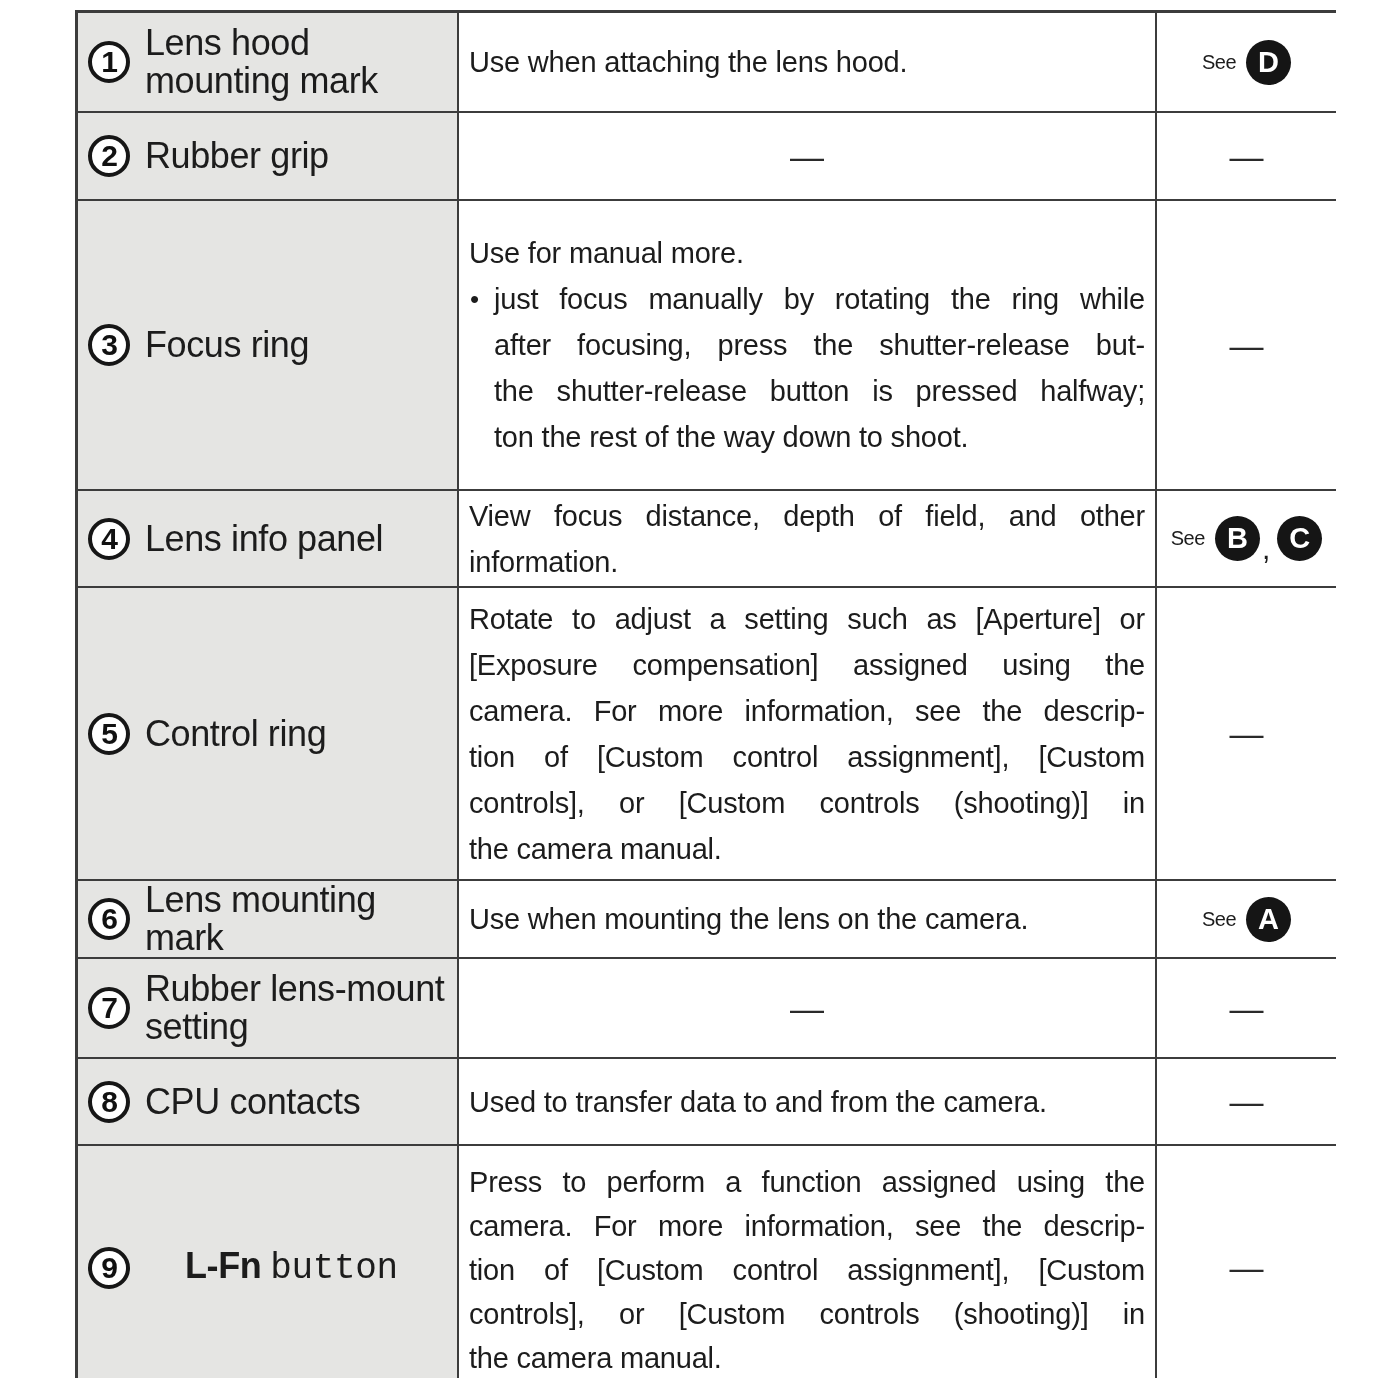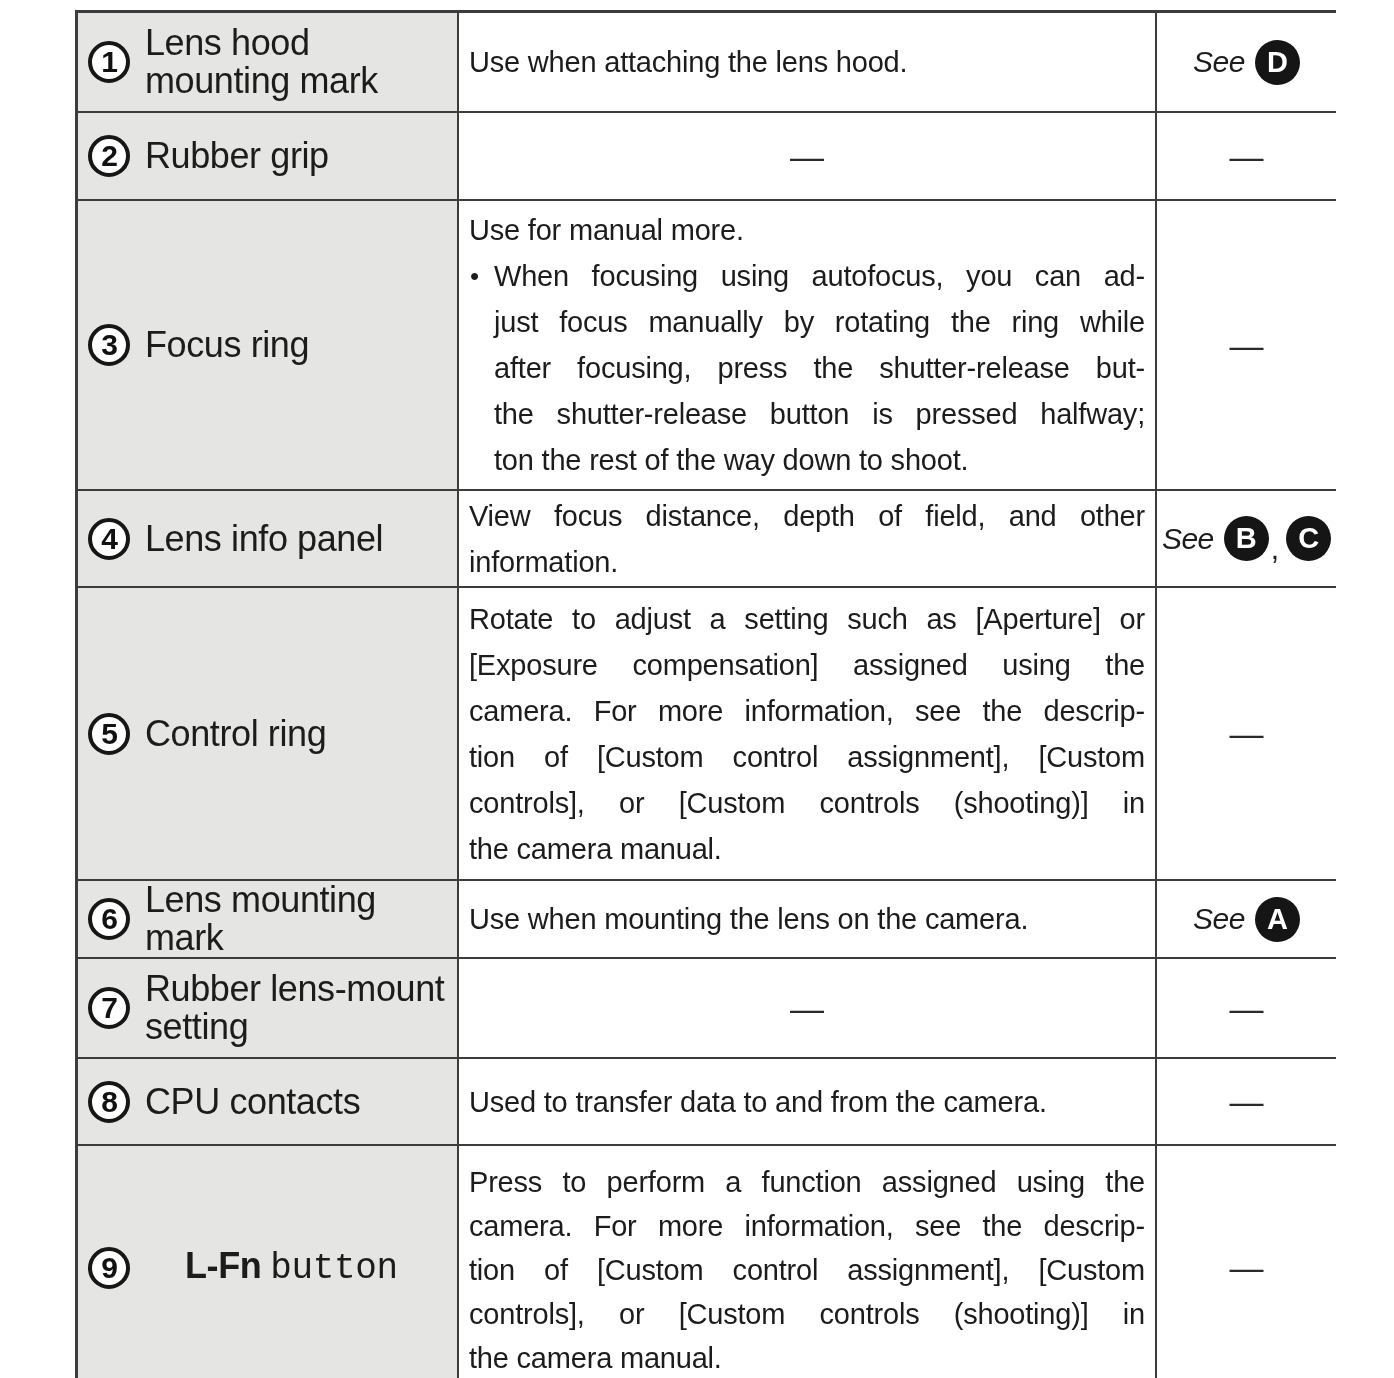--- a/index.html
+++ b/index.html
@@ -82,22 +82,21 @@
   .bullet {
     position: absolute;
     left: 1px; top: 0;
     font-size: 26px;
   }
   .dash {
     font-size: 34px;
     color: #2a2a2a;
   }
   .see-word {
-    font-style: italic;
-    font-size: 30px;
+    font-size: 20px;
     margin-right: 10px;
     letter-spacing: -0.5px;
   }
   .refbadge {
     flex: 0 0 auto;
     width: 45px; height: 45px;
     border-radius: 50%;
     background: #151515;
     color: #ffffff;
     font-weight: 700;
@@ -140,21 +139,21 @@
     <span class="dash">—</span>
   </div>
 
   <div class="cell c1">
     <span class="numbadge">3</span>
     <span class="name-label">Focus ring</span>
   </div>
   <div class="cell c2">
     <div class="line">Use for manual more.</div>
     <div class="line jfull indent bullet-line">
-      <span class="bullet">•</span><span>When focusing using autofocus, you can ad-</span>
+      <span class="bullet">•</span>
     </div>
     <div class="line jfull indent">just focus manually by rotating the ring while</div>
     <div class="line jfull indent">after focusing, press the shutter-release but-</div>
     <div class="line jfull indent">the shutter-release button is pressed halfway;</div>
     <div class="line indent">ton the rest of the way down to shoot.</div>
   </div>
   <div class="cell c3">
     <span class="dash">—</span>
   </div>
 

